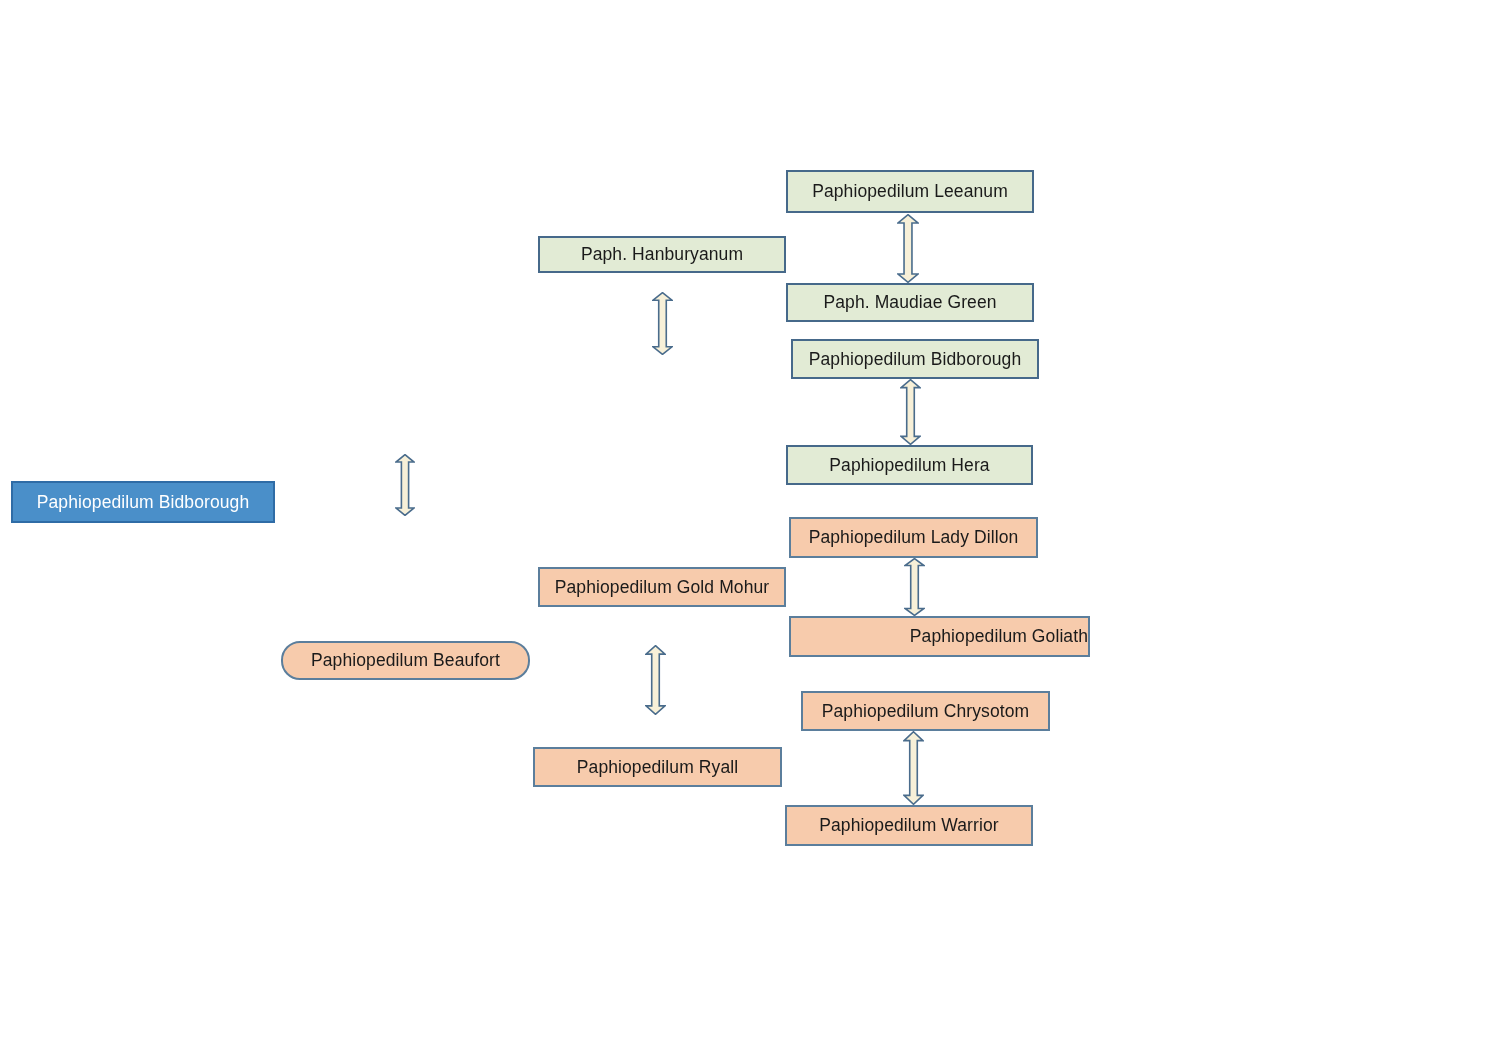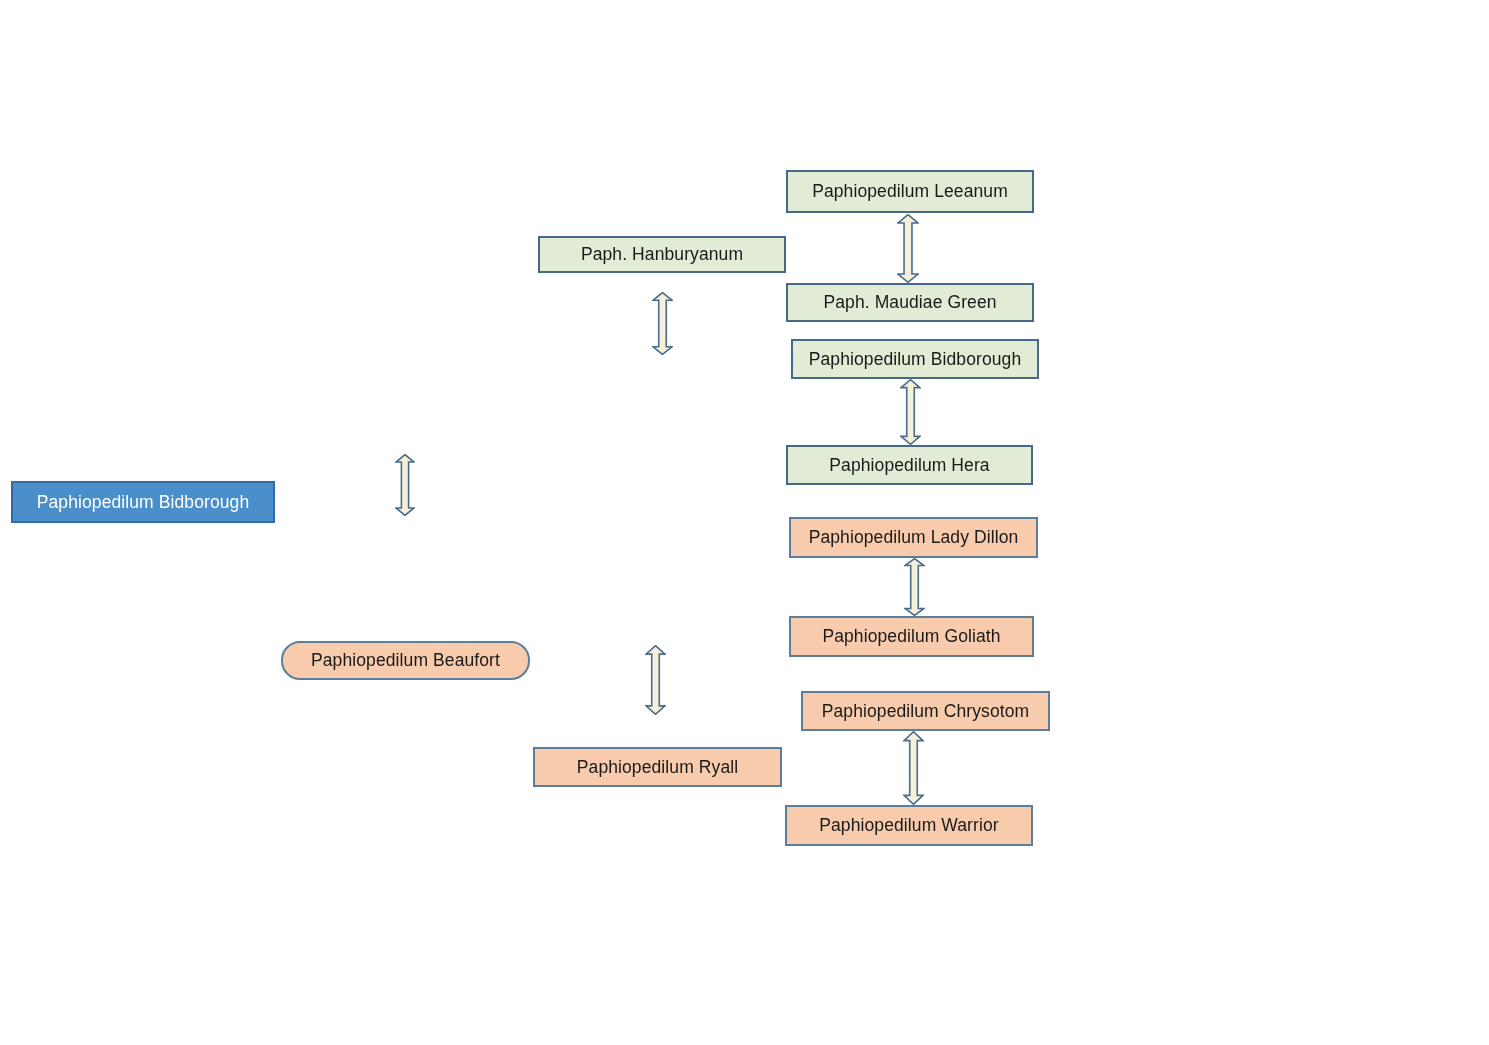--- a/index.html
+++ b/index.html
@@ -74,24 +74,27 @@
     </div>
     <div class="node green" style="left: 791px; top: 339px; width: 248px; height: 40px;">
       <span>Paphiopedilum Bidborough</span>
     </div>
     <div class="node green" style="left: 786px; top: 445px; width: 247px; height: 40px;">
       <span>Paphiopedilum Hera</span>
     </div>
     <div class="node peach" style="left: 281px; top: 641px; width: 249px; height: 39px; border-radius: 19px;">
       <span>Paphiopedilum Beaufort</span>
     </div>
+    <div class="node peach" style="left: 538px; top: 567px; width: 248px; height: 40px;">
+      <span>Paphiopedilum Gold Mohur</span>
+    </div>
     <div class="node peach" style="left: 789px; top: 517px; width: 249px; height: 41px;">
       <span>Paphiopedilum Lady Dillon</span>
     </div>
-    <div class="node peach" style="left: 789px; top: 616px; width: 245px; height: 41px;">
+    <div class="node peach" style="left: 789px; top: 616px; width: 301px; height: 41px; justify-content: flex-end;">
       <span>Paphiopedilum Goliath</span>
     </div>
     <div class="node peach" style="left: 533px; top: 747px; width: 249px; height: 40px;">
       <span>Paphiopedilum Ryall</span>
     </div>
     <div class="node peach" style="left: 785px; top: 691px; width: 249px; height: 40px; margin-left: 16px;">
       <span>Paphiopedilum Chrysotom</span>
     </div>
     <div class="node peach" style="left: 785px; top: 805px; width: 248px; height: 41px;">
       <span>Paphiopedilum Warrior</span>

